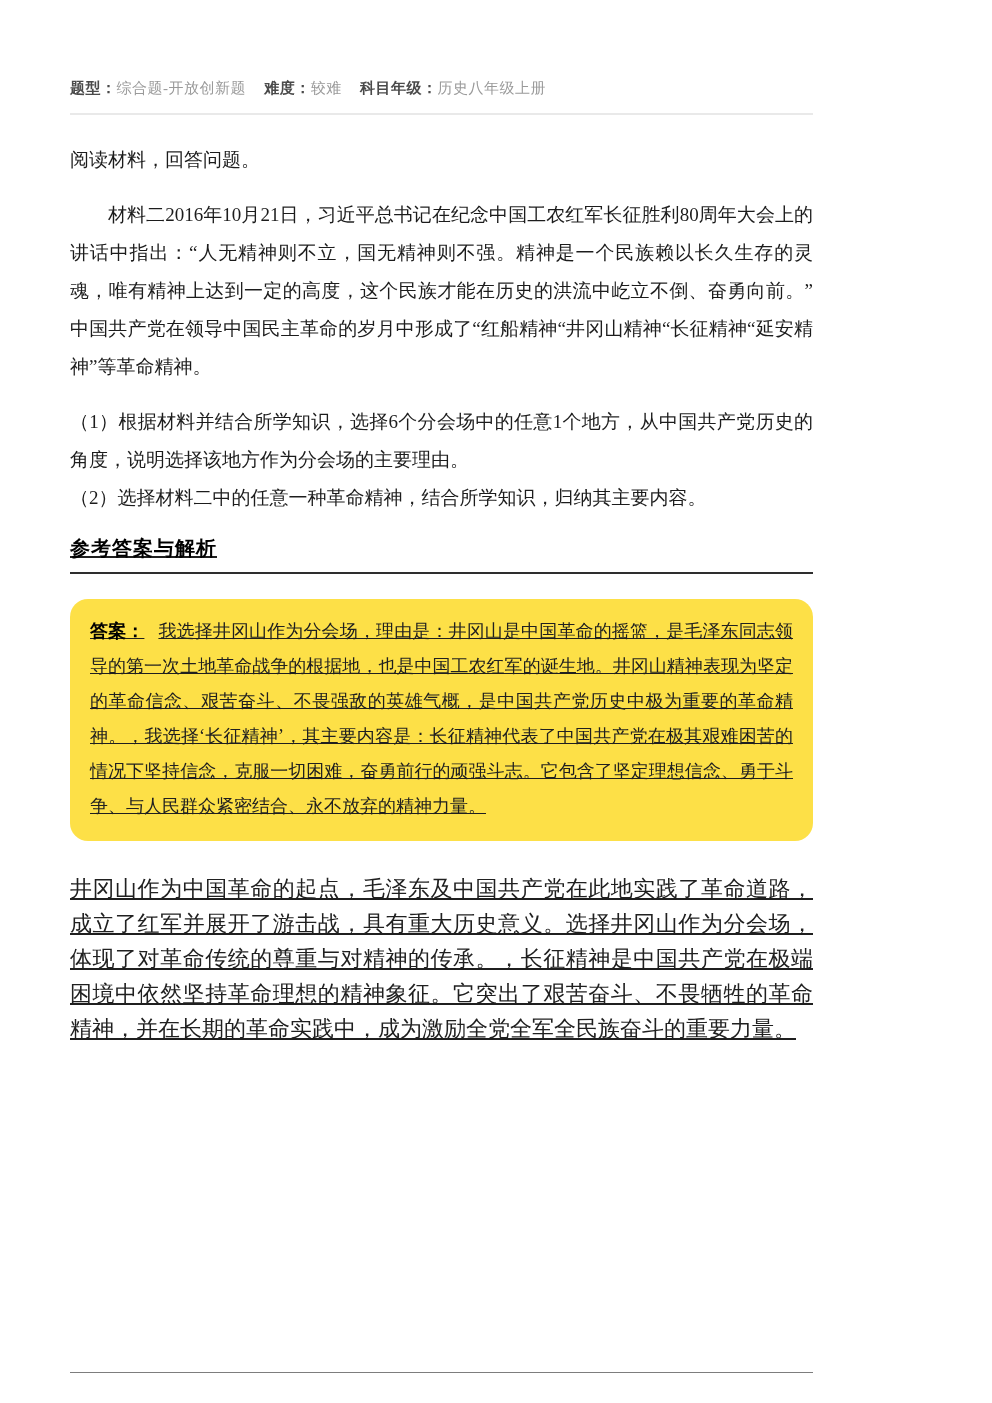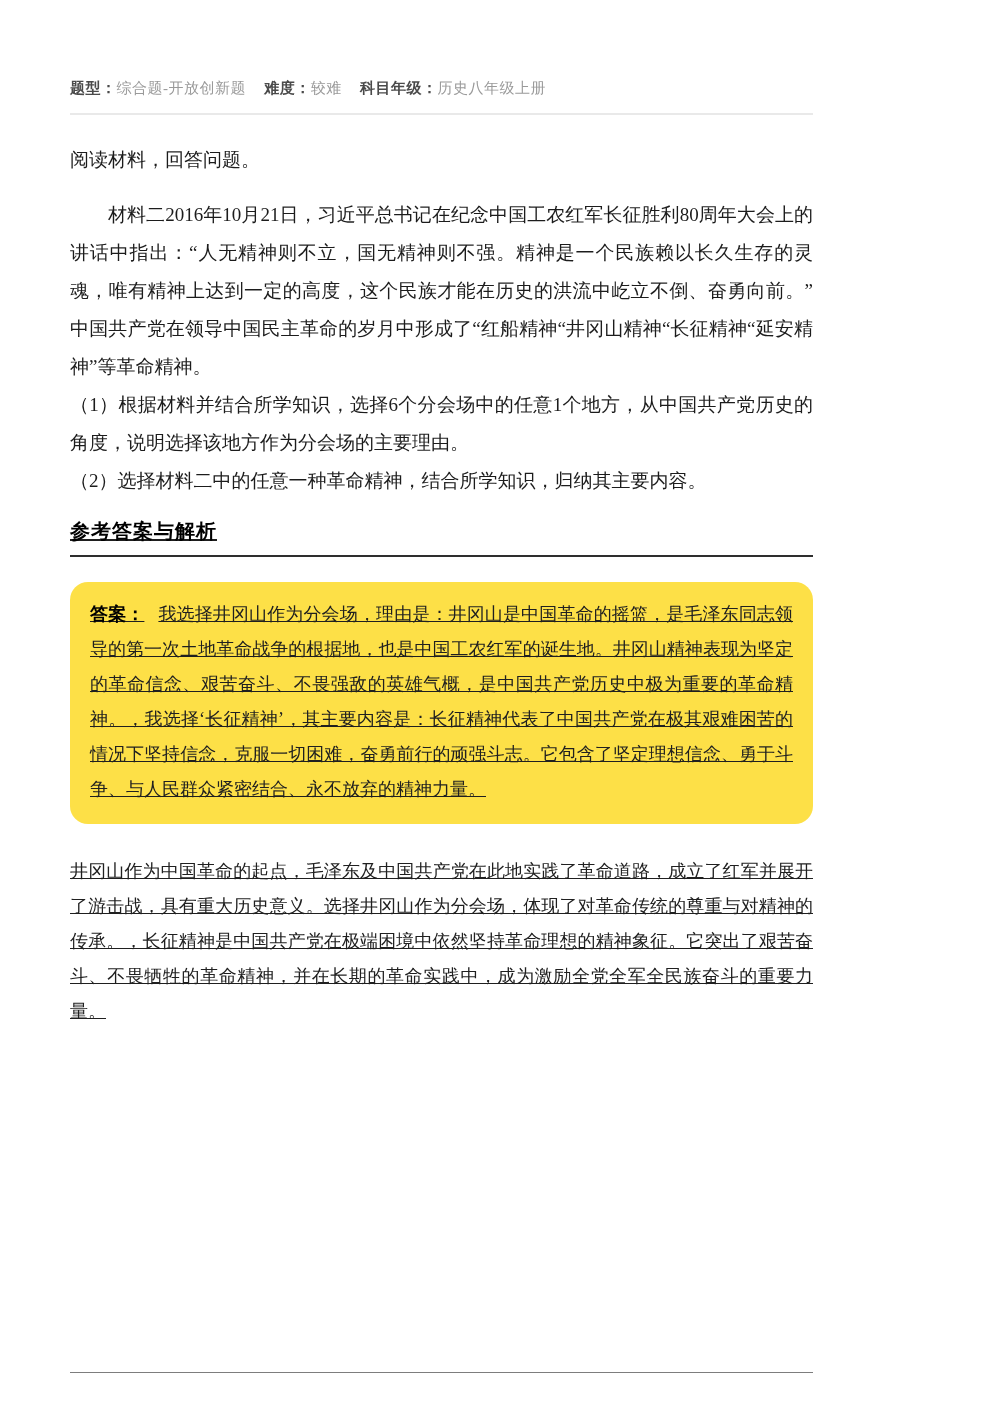--- a/index.html
+++ b/index.html
@@ -34,21 +34,21 @@
   
   .question p {
     font-size: 19px;
     line-height: 38px;
     text-align: justify;
     color: #1c1c1c;
   }
   .intro { margin-top: 26px; }
   .material { margin-top: 17px; text-indent: 2em; }
   .subq { margin-top: 0; }
-  .subq-wrap { }
+  .subq-wrap { margin-top: 17px; }
 
   
   .cut-area { margin-top: 85px; }
   .dash-light { border-top: 2px dashed #e3e3e3; }
   .dash-dark  { border-top: 3px dashed #9b9b9b; margin-top: 36px; }
   .cut-hint {
     margin-top: 12px;
     text-align: center;
     font-size: 15px;
     color: #9b9b9b;
@@ -84,21 +84,21 @@
   }
   .analysis { margin-top: 30px; }
   .analysis .ana-lbl {
     font-size: 18px;
     font-weight: bold;
     color: #000000;
     line-height: 26px;
   }
   .analysis p {
     margin-top: 6px;
-    font-size: 18px;
+    font-size: 22px;
     line-height: 35px;
     text-align: justify;
     color: #202020;
   }
 
   
   .page-footer { margin-top: auto; padding-top: 38px; }
   .footer-rule { border-top: 1px solid #7d7d7d; }
   .site {
     margin-top: 5px;

